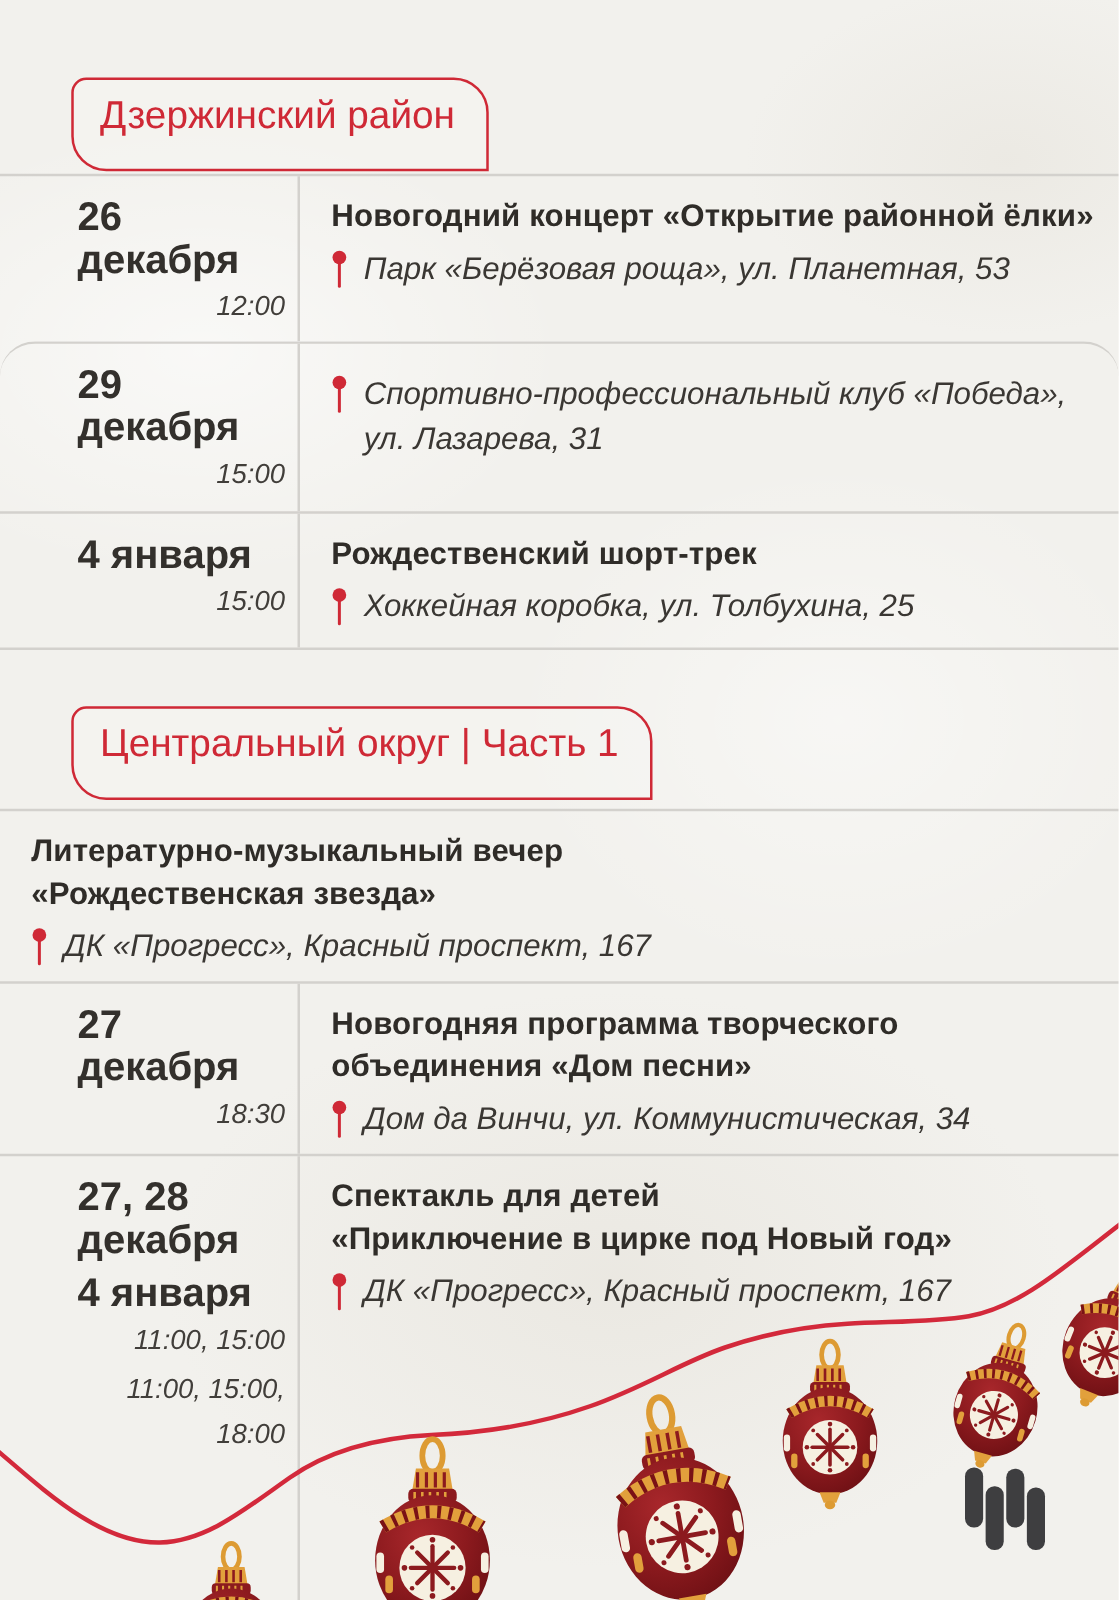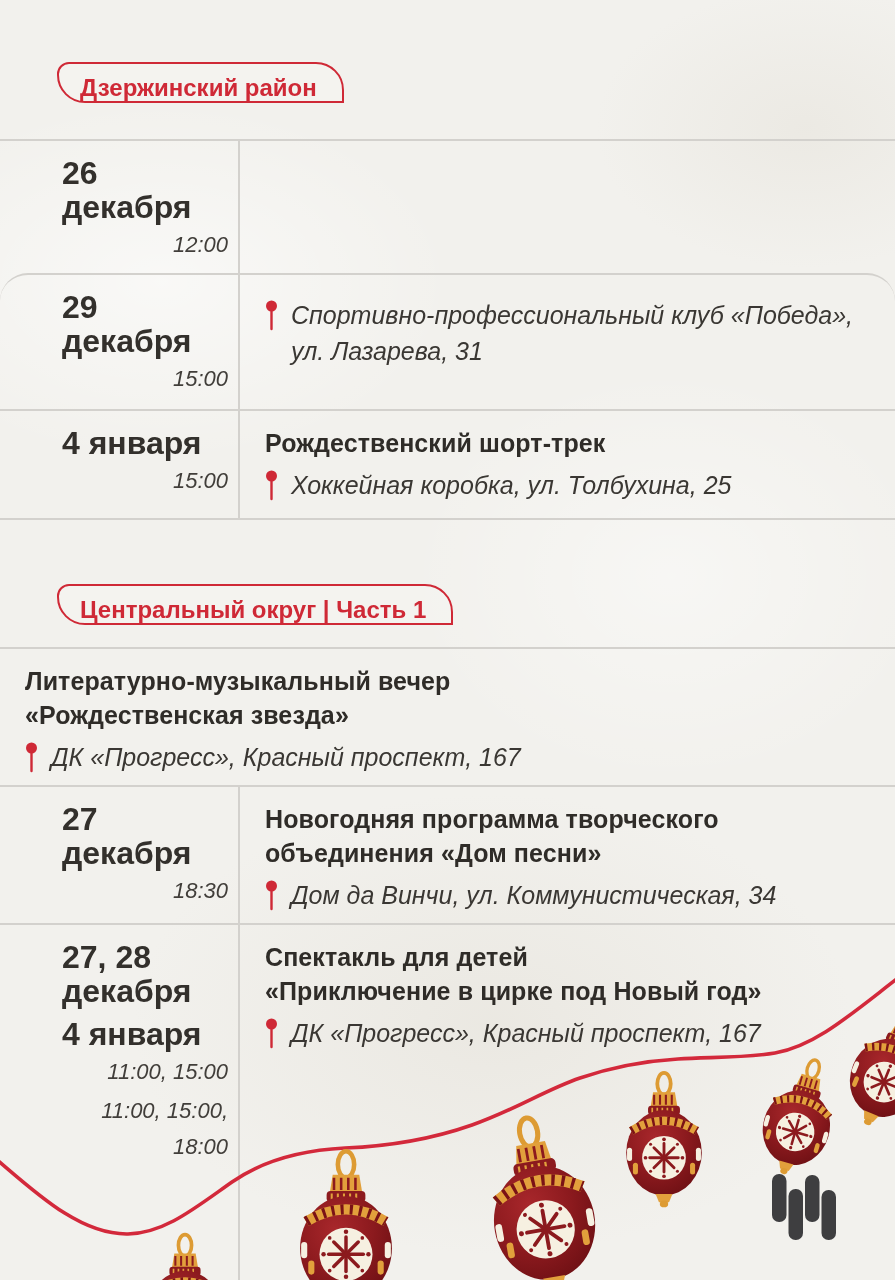--- a/index.html
+++ b/index.html
@@ -12,28 +12,28 @@
     background-image:
       radial-gradient(ellipse 420px 260px at 18% 22%, rgba(255,255,255,0.55), rgba(255,255,255,0) 70%),
       radial-gradient(ellipse 380px 300px at 75% 45%, rgba(255,255,255,0.4), rgba(255,255,255,0) 70%),
       radial-gradient(ellipse 500px 320px at 55% 80%, rgba(221,216,205,0.35), rgba(255,255,255,0) 72%),
       radial-gradient(ellipse 300px 200px at 90% 10%, rgba(221,216,205,0.3), rgba(255,255,255,0) 70%);
   }
 
   .badge {
     position:absolute; left:57px; display:inline-block;
     border:2.5px solid #cf2936; color:#cf2936;
-    font-size:24px; font-weight:bold; line-height:1;
-    padding:12px 25px 1px 21px;
+    font-size:31px; font-weight:normal; line-height:1;
+    padding:12px 25px 28px 21px;
     border-radius:12px 28px 0 28px;
     background:rgba(255,255,255,0.15);
     white-space:nowrap;
   }
   .badge1 { top:62px; }
-  .badge2 { top:584px; }
+  .badge2 { top:565px; }
 
   .rows { position:absolute; left:0; right:0; }
   .rows1 { top:139px; }
   .rows2 { top:647px; }
   .rows1 { border-bottom:2px solid #d3d1cd; }
 
   .event-row { display:flex; border-top:2px solid #d3d1cd; width:100%; }
   .r-s1e1 { min-height:99px; }
   .r-s1e2 { min-height:136px;border-radius:28px; }
   .r-s1e3 { min-height:109px; }
@@ -68,20 +68,30 @@
 <div class="page">
 
   <div class="badge badge1">Дзержинский район</div>
 
   <div class="rows rows1">
 
     <div class="event-row r-s1e1">
       <div class="cell-date">
         <div class="d-date">26 декабря</div>
         <div class="d-time">12:00</div>
+      </div>
+      <div class="cell-info">
+        <div class="event-title">Новогодний концерт «Открытие районной ёлки»</div>
+        <div class="location-row">
+          <svg class="pin" width="13" height="31" viewBox="0 0 13 31">
+            <circle cx="6.5" cy="6" r="5.5" fill="#cf2936"></circle>
+            <path d="M6.5 11 L6.5 29" stroke="#cf2936" stroke-width="2.4" stroke-linecap="round"></path>
+          </svg>
+          <div class="location-text">Парк «Берёзовая роща», ул. Планетная, 53</div>
+        </div>
       </div>
     </div>
 
     <div class="event-row r-s1e2">
       <div class="cell-date">
         <div class="d-date">29 декабря</div>
         <div class="d-time">15:00</div>
       </div>
       <div class="cell-info">
         <div class="location-row">

